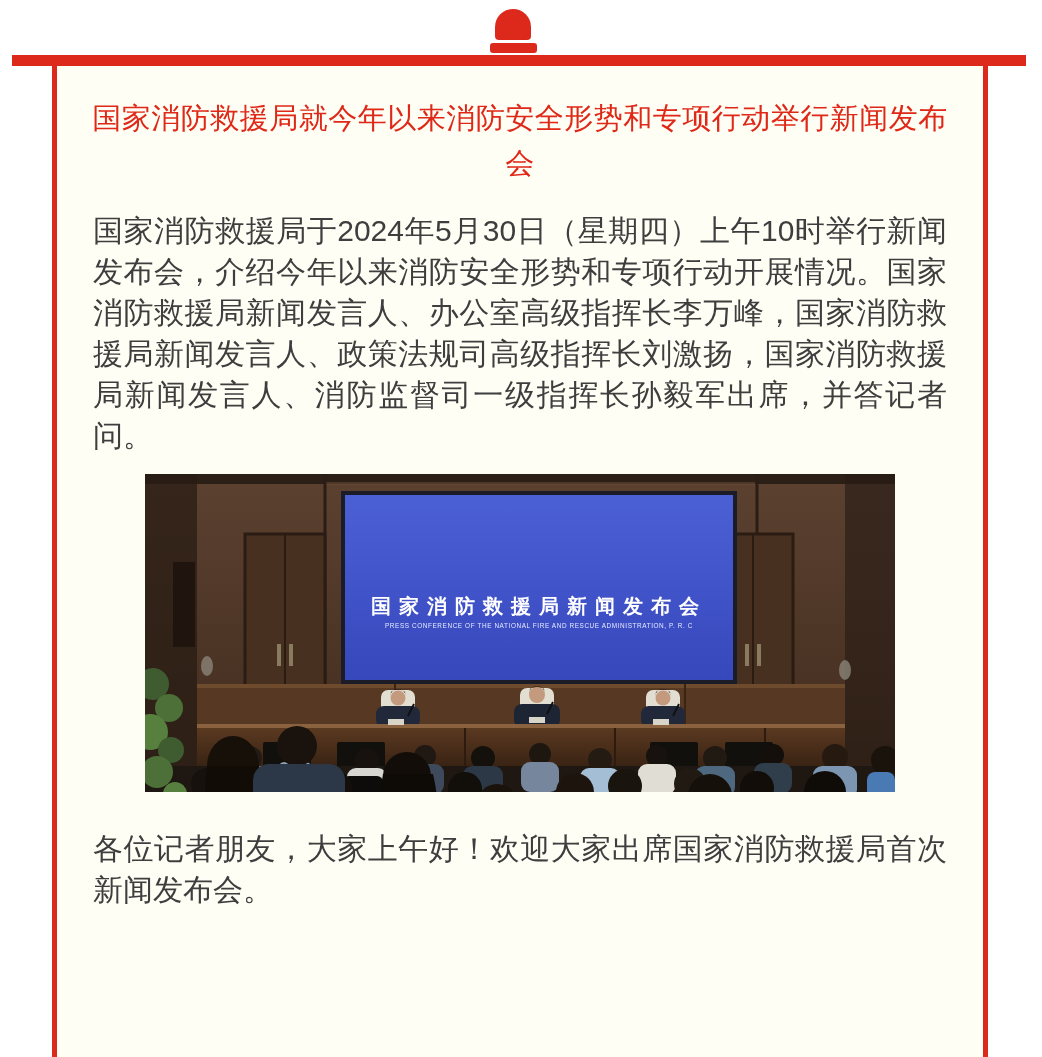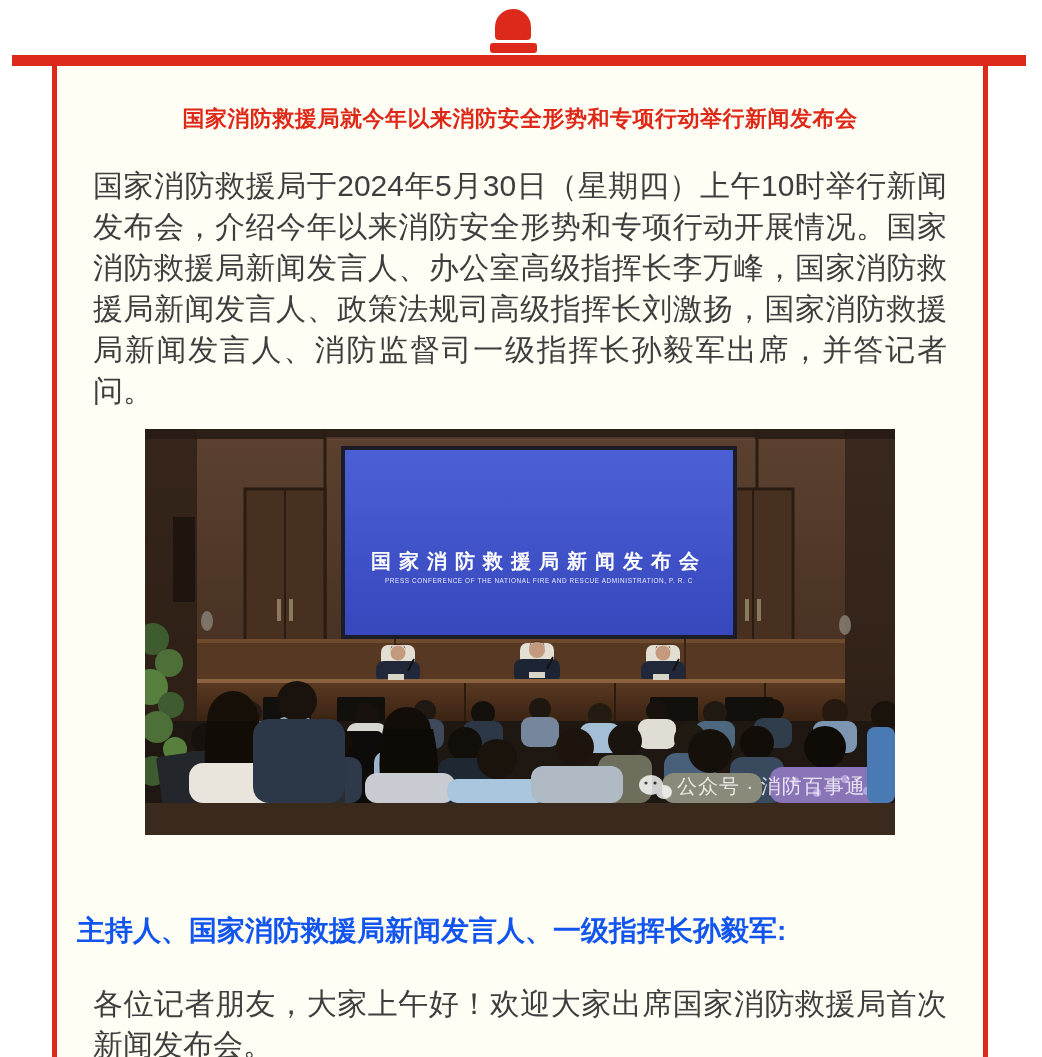--- a/index.html
+++ b/index.html
@@ -19,31 +19,31 @@
   }
   .card{
     position:absolute;left:52px;top:66px;width:936px;height:991px;
     box-sizing:border-box;
     border-left:5px solid #DC291C;border-right:5px solid #DC291C;
     background:#FFFEF5;
     padding:0 20px;
   }
   h1.article-title{
     margin:30px 0 0;padding:0 14px;
-    font-size:22px;line-height:45px;font-weight:bold;letter-spacing:0.5px;
+    font-size:29px;line-height:45px;font-weight:normal;letter-spacing:0.5px;
     text-align:center;color:#DF2817;
   }
   p.body-text{
     margin:24px 16px 0;
     font-size:30px;line-height:41px;color:#3E3E3E;
     text-align:justify;letter-spacing:0px;
   }
   .photo{
     margin:18px 0 17px 68px;
-    width:750px;height:406px;overflow:hidden;background:#3a2a1e;
+    width:750px;height:318px;overflow:hidden;background:#3a2a1e;
   }
   .photo svg{display:block;}
   h2.speaker-heading{
     margin:80px 0 0;
     font-size:28px;line-height:32px;font-weight:bold;color:#1155EE;
   }
   p.closing-text{
     margin:36px 16px 0;
   }
   svg text{font-family:"Liberation Sans", sans-serif;}
@@ -241,17 +241,16 @@
           <ellipse cx="506" cy="356" rx="12" ry="10" fill="#ffffff"></ellipse>
           <ellipse cx="519" cy="363" rx="8" ry="7" fill="#ffffff"></ellipse>
           <circle cx="501" cy="354" r="1.6" fill="#3a3a3a"></circle>
           <circle cx="510" cy="354" r="1.6" fill="#3a3a3a"></circle>
         </g>
         <text x="532" y="364" fill="#ffffff" font-size="20" letter-spacing="1">公众号 · 消防百事通</text>
       </g>
     </svg>
   </div>
 
-  <h2 class="speaker-heading">主持人、国家消防救援局新闻发言人、一级指挥长孙毅军:</h2>
 
   <p class="body-text closing-text">各位记者朋友，大家上午好！欢迎大家出席国家消防救援局首次新闻发布会。</p>
 
 </div>
 
 </body></html>

